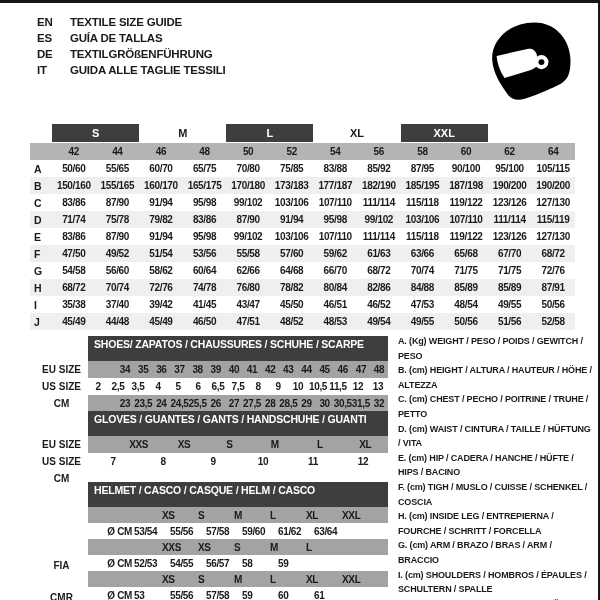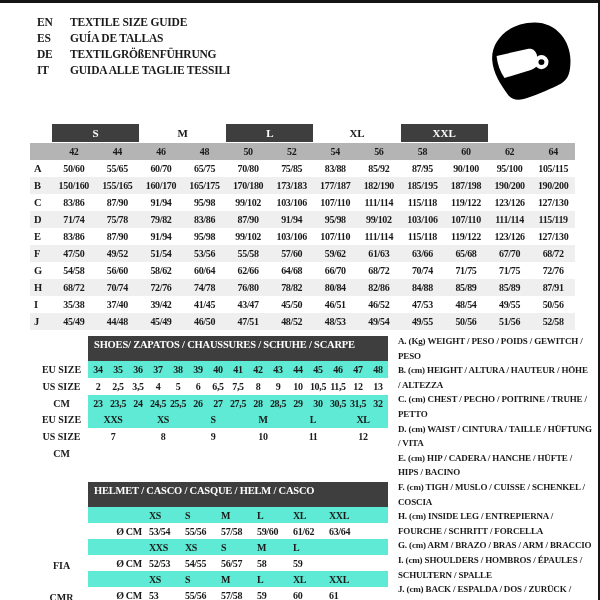--- a/index.html
+++ b/index.html
@@ -1,19 +1,19 @@
 <!DOCTYPE html>
 <html><head>
 <meta charset="utf-8">
 <style>
   * { margin:0; padding:0; box-sizing:border-box; }
   html,body { background:#fff; }
   .page {
     position:relative; width:600px; height:600px; background:#ffffff;
-    font-family:Liberation Serif, serif; color:#1a1a1a;
+    font-family:Liberation Sans, sans-serif; color:#1a1a1a;
     border-top:3px solid #151515; border-right:2px solid #151515;
     overflow:hidden;
   }
   
   .lang-header { position:absolute; left:37px; top:11px; }
   .lang-row { display:flex; font-size:11.5px; font-weight:700; line-height:16px; letter-spacing:-0.2px; }
   .lang-code { width:33px; }
   
   .helmet-icon { position:absolute; left:486px; top:12px; width:88px; height:96px; }
   
@@ -27,26 +27,26 @@
   .m-row.sizes { background:#b4b4b4; }
   .m-row.stripe { background:#efefef; }
   
   .sub { position:absolute; left:30px; width:358px; }
   .sub-bar { margin-left:58px; width:300px; height:25px; background:#3e3e3e; color:#fff;
              font-size:10.5px; font-weight:700; line-height:17px; padding-left:6px;
              letter-spacing:-0.2px; white-space:nowrap; }
   .sub-row { display:flex; height:17px; align-items:stretch; }
   .sub-label { width:58px; font-size:10px; font-weight:700; line-height:17px; padding-left:5px;text-align:center; }
   .sub-vals { width:300px; display:flex; align-items:center; }
-  .sub-vals.shaded { background:#5eead4; }
+  .sub-vals.shaded { background:#a3a3a3;padding-left:28px; }
   .sub-cell { text-align:center; font-size:10px; font-weight:700; letter-spacing:-0.35px; white-space:nowrap; }
   .shoes .sub-cell { width:20px; }
   .gloves .sub-cell { width:50px; }
   .helm .sub-cell { width:36px; text-align:left; padding-left:2px; }
-  .helm .unit-cell { width:44px; text-align:center; padding-left:8px;margin-left:15px; }
+  .helm .unit-cell { width:44px; text-align:right; padding-left:8px; }
   .helm .sub-row { height:16px; }
   .helm .sub-label { line-height:16px;margin-top:35px; }
   
   .legend { position:absolute; left:398px; top:331px; width:194px; list-style:none; }
   .legend li { font-size:9px; font-weight:700; line-height:14.6px; letter-spacing:-0.15px; }
 </style>
 </head>
 <body>
 
 <div class="page">
@@ -315,20 +315,23 @@
           <div class="sub-cell">28,5</div>
           <div class="sub-cell">29</div>
           <div class="sub-cell">30</div>
           <div class="sub-cell">30,5</div>
           <div class="sub-cell">31,5</div>
           <div class="sub-cell">32</div>
         </div>
       </div>
     </div>
   <div class="sub gloves" id="gloves-table" style="top:408px">
+      <div class="sub-bar">
+        <div>GLOVES / GUANTES / GANTS / HANDSCHUHE / GUANTI</div>
+      </div>
       <div class="sub-row">
         <div class="sub-label">EU SIZE</div>
         <div class="sub-vals shaded">
           <div class="sub-cell">XXS</div>
           <div class="sub-cell">XS</div>
           <div class="sub-cell">S</div>
           <div class="sub-cell">M</div>
           <div class="sub-cell">L</div>
           <div class="sub-cell">XL</div>
         </div>

